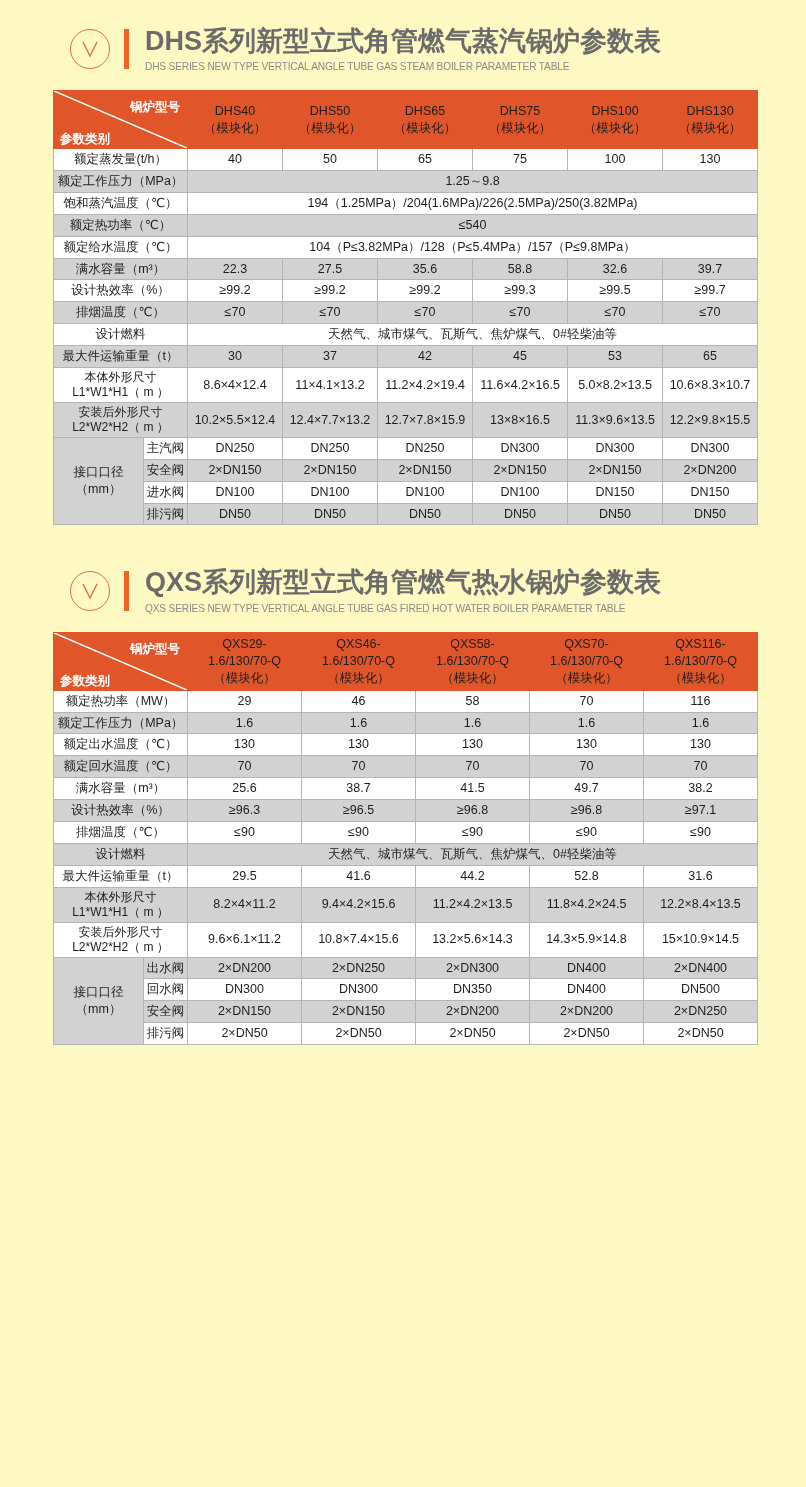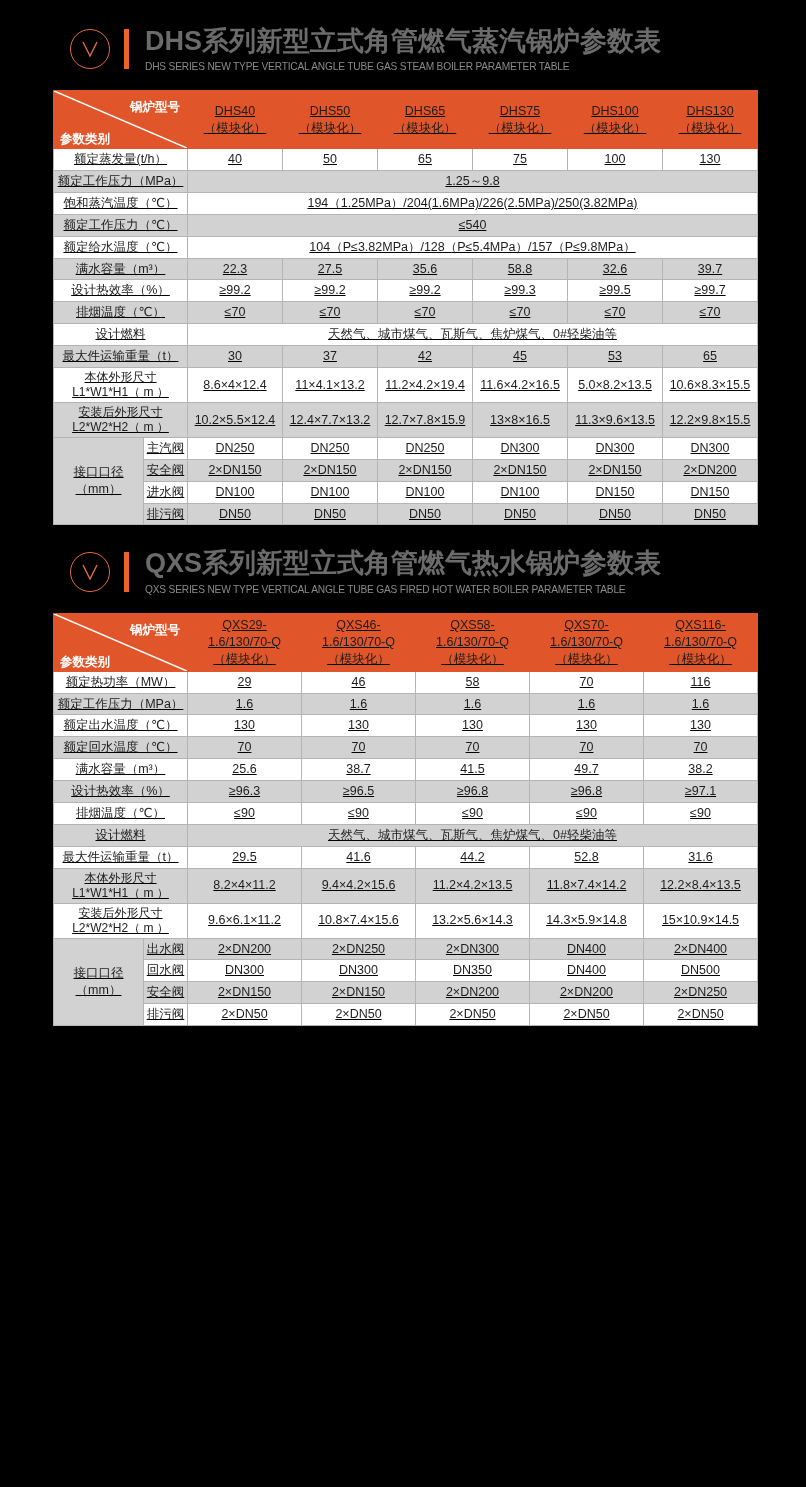--- a/index.html
+++ b/index.html
@@ -6,28 +6,28 @@
   html, body {
     width: 806px;
     height: 1487px;
     background: #ffffff;
     font-family: "Liberation Sans", "DejaVu Sans", sans-serif;
   }
   .page {
     position: relative;
     width: 806px;
     height: 1487px;
-    background: #000000;
+    background: #fef9c3;
     overflow: hidden;
   }
 
   
   .section { width: 806px; }
   .sec1 { padding-top: 26px; }
-  .sec2 { padding-top: 23px; border-radius: 21px; }
+  .sec2 { padding-top: 42px; border-radius: 21px; }
 
   .head {
     display: flex;
     align-items: center;
     padding-left: 70px;
   }
   .logo-circle {
     width: 40px; height: 40px;
     border: 1.6px solid #E46B3E;
     border-radius: 50%;
@@ -56,21 +56,21 @@
     font-size: 10.5px;
     color: #8A8A8A;
     letter-spacing: -0.2px;
     margin-top: 4px;
     white-space: nowrap;
     transform: scaleX(0.97);
     transform-origin: left center;
   }
 
   
-  .tbl-wrap { padding: 0 53px; margin-top: 18px; text-decoration: underline; }
+  .tbl-wrap { padding: 0 53px; margin-top: 18px; }
   table.spec {
     border-collapse: collapse;
     width: 704px;
     table-layout: fixed;
     border: 1px solid #9b9b9b;
   }
   table.spec td, table.spec th {
     border: 1px solid #b4b4b4;
     font-size: 12.5px;
     color: #1d1d1d;
@@ -192,21 +192,21 @@
               </tr>
               <tr>
                 <td class="param cg" colspan="2">额定工作压力（MPa）</td>
                 <td class="cg" colspan="6">1.25～9.8</td>
               </tr>
               <tr>
                 <td class="param cw" colspan="2">饱和蒸汽温度（℃）</td>
                 <td class="cw" colspan="6">194（1.25MPa）/204(1.6MPa)/226(2.5MPa)/250(3.82MPa)</td>
               </tr>
               <tr>
-                <td class="param cg" colspan="2">额定工作压力（℃）</td>
+                <td class="param cg" colspan="2">额定热功率（℃）</td>
                 <td class="cg" colspan="6">≤540</td>
               </tr>
               <tr>
                 <td class="param cw" colspan="2">额定给水温度（℃）</td>
                 <td class="cw" colspan="6">104（P≤3.82MPa）/128（P≤5.4MPa）/157（P≤9.8MPa）</td>
               </tr>
               <tr>
                 <td class="param cg" colspan="2">满水容量（m³）</td>
                 <td class="cg">22.3</td>
                 <td class="cg">27.5</td>
@@ -246,21 +246,21 @@
                 <td class="cg">53</td>
                 <td class="cg">65</td>
               </tr>
               <tr>
                 <td class="param two cw" colspan="2">本体外形尺寸<br>L1*W1*H1（ m ）</td>
                 <td class="cw">8.6×4×12.4</td>
                 <td class="cw">11×4.1×13.2</td>
                 <td class="cw">11.2×4.2×19.4</td>
                 <td class="cw">11.6×4.2×16.5</td>
                 <td class="cw">5.0×8.2×13.5</td>
-                <td class="cw">10.6×8.3×15.5</td>
+                <td class="cw">10.6×8.3×10.7</td>
               </tr>
               <tr>
                 <td class="param two cg" colspan="2">安装后外形尺寸<br>L2*W2*H2（ m ）</td>
                 <td class="cg">10.2×5.5×12.4</td>
                 <td class="cg">12.4×7.7×13.2</td>
                 <td class="cg">12.7×7.8×15.9</td>
                 <td class="cg">13×8×16.5</td>
                 <td class="cg">11.3×9.6×13.5</td>
                 <td class="cg">12.2×9.8×15.5</td>
               </tr>
@@ -410,21 +410,21 @@
                 <td class="cw">41.6</td>
                 <td class="cw">44.2</td>
                 <td class="cw">52.8</td>
                 <td class="cw">31.6</td>
               </tr>
               <tr>
                 <td class="param two cg" colspan="2">本体外形尺寸<br>L1*W1*H1（ m ）</td>
                 <td class="cg">8.2×4×11.2</td>
                 <td class="cg">9.4×4.2×15.6</td>
                 <td class="cg">11.2×4.2×13.5</td>
-                <td class="cg">11.8×7.4×14.2</td>
+                <td class="cg">11.8×4.2×24.5</td>
                 <td class="cg">12.2×8.4×13.5</td>
               </tr>
               <tr>
                 <td class="param two cw" colspan="2">安装后外形尺寸<br>L2*W2*H2（ m ）</td>
                 <td class="cw">9.6×6.1×11.2</td>
                 <td class="cw">10.8×7.4×15.6</td>
                 <td class="cw">13.2×5.6×14.3</td>
                 <td class="cw">14.3×5.9×14.8</td>
                 <td class="cw">15×10.9×14.5</td>
               </tr>

